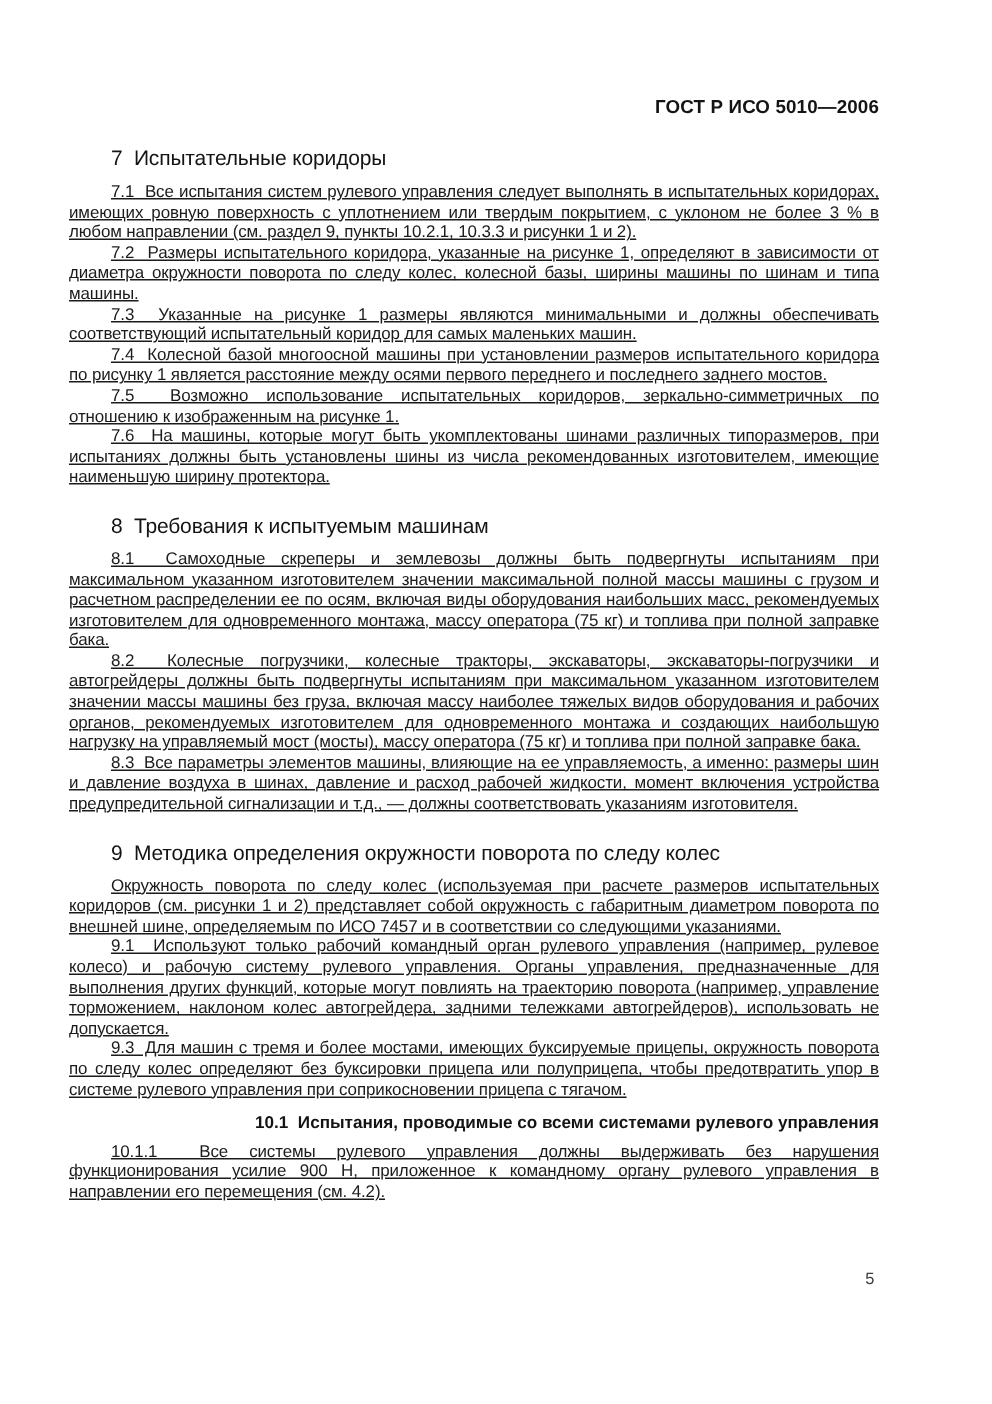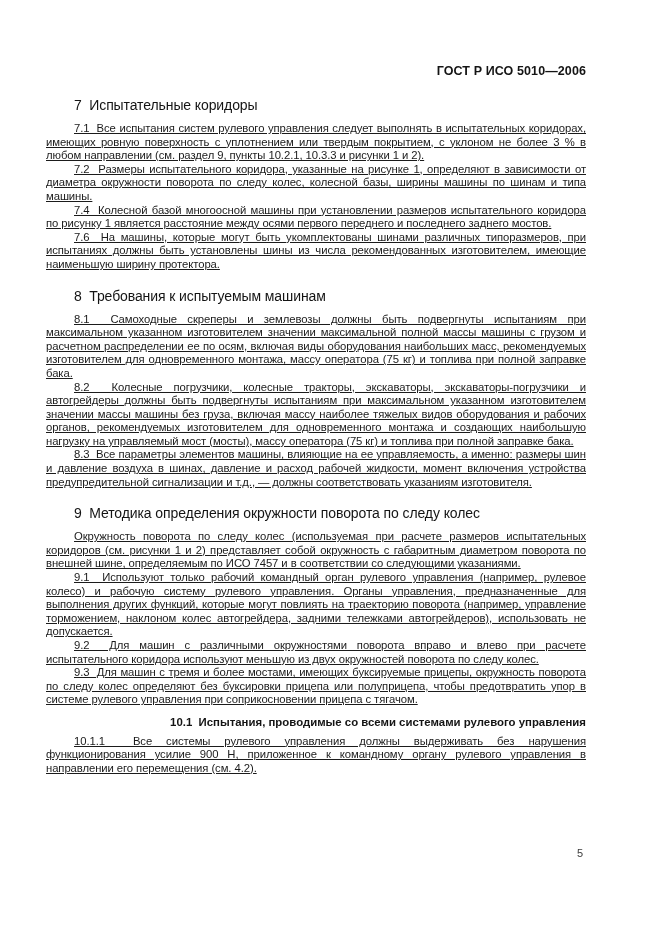--- a/index.html
+++ b/index.html
@@ -68,29 +68,30 @@
 </head>
 <body>
 
 <div class="page">
   <div class="content">
     <div class="doc-header">ГОСТ Р ИСО 5010—2006</div>
     <div>
         <div class="h1 first">7&nbsp; Испытательные коридоры</div>
         <p class="p">7.1&nbsp; Все испытания систем рулевого управления следует выполнять в испытательных коридорах, имеющих ровную поверхность с уплотнением или твердым покрытием, с уклоном не более 3 % в любом направлении (см. раздел 9, пункты 10.2.1, 10.3.3 и рисунки 1 и 2).</p>
         <p class="p">7.2&nbsp; Размеры испытательного коридора, указанные на рисунке 1, определяют в зависимости от диаметра окружности поворота по следу колес, колесной базы, ширины машины по шинам и типа машины.</p>
+        <p class="p">7.3&nbsp; Указанные на рисунке 1 размеры являются минимальными и должны обеспечивать соответствующий испытательный коридор для самых маленьких машин.</p>
         <p class="p">7.4&nbsp; Колесной базой многоосной машины при установлении размеров испытательного коридора по рисунку 1 является расстояние между осями первого переднего и последнего заднего мостов.</p>
+        <p class="p">7.5&nbsp; Возможно использование испытательных коридоров, зеркально-симметричных по отношению к изображенным на рисунке 1.</p>
         <p class="p">7.6&nbsp; На машины, которые могут быть укомплектованы шинами различных типоразмеров, при испытаниях должны быть установлены шины из числа рекомендованных изготовителем, имеющие наименьшую ширину протектора.</p>
         <div class="h1">8&nbsp; Требования к испытуемым машинам</div>
         <p class="p">8.1&nbsp; Самоходные скреперы и землевозы должны быть подвергнуты испытаниям при максимальном указанном изготовителем значении максимальной полной массы машины с грузом и расчетном распределении ее по осям, включая виды оборудования наибольших масс, рекомендуемых изготовителем для одновременного монтажа, массу оператора (75 кг) и топлива при полной заправке бака.</p>
         <p class="p">8.2&nbsp; Колесные погрузчики, колесные тракторы, экскаваторы, экскаваторы-погрузчики и автогрейдеры должны быть подвергнуты испытаниям при максимальном указанном изготовителем значении массы машины без груза, включая массу наиболее тяжелых видов оборудования и рабочих органов, рекомендуемых изготовителем для одновременного монтажа и создающих наибольшую нагрузку на управляемый мост (мосты), массу оператора (75 кг) и топлива при полной заправке бака.</p>
         <p class="p">8.3&nbsp; Все параметры элементов машины, влияющие на ее управляемость, а именно: размеры шин и давление воздуха в шинах, давление и расход рабочей жидкости, момент включения устройства предупредительной сигнализации и т.д., — должны соответствовать указаниям изготовителя.</p>
         <div class="h1">9&nbsp; Методика определения окружности поворота по следу колес</div>
         <p class="p">Окружность поворота по следу колес (используемая при расчете размеров испытательных коридоров (см. рисунки 1 и 2) представляет собой окружность с габаритным диаметром поворота по внешней шине, определяемым по ИСО 7457 и в соответствии со следующими указаниями.</p>
         <p class="p">9.1&nbsp; Используют только рабочий командный орган рулевого управления (например, рулевое колесо) и рабочую систему рулевого управления. Органы управления, предназначенные для выполнения других функций, которые могут повлиять на траекторию поворота (например, управление торможением, наклоном колес автогрейдера, задними тележками автогрейдеров), использовать не допускается.</p>
-        <p class="p">9.2&nbsp; Для машин с различными окружностями поворота вправо и влево при расчете испытательного коридора используют меньшую из двух окружностей поворота по следу колес.</p>
         <p class="p">9.3&nbsp; Для машин с тремя и более мостами, имеющих буксируемые прицепы, окружность поворота по следу колес определяют без буксировки прицепа или полуприцепа, чтобы предотвратить упор в системе рулевого управления при соприкосновении прицепа с тягачом.</p>
         <div class="h2">10.1&nbsp; Испытания, проводимые со всеми системами рулевого управления</div>
         <p class="p">10.1.1&nbsp; Все системы рулевого управления должны выдерживать без нарушения функционирования усилие 900 Н, приложенное к командному органу рулевого управления в направлении его перемещения (см. 4.2).</p>
       </div>
   </div>
   <div class="page-number">5</div>
 </div>
 
 </body></html>

